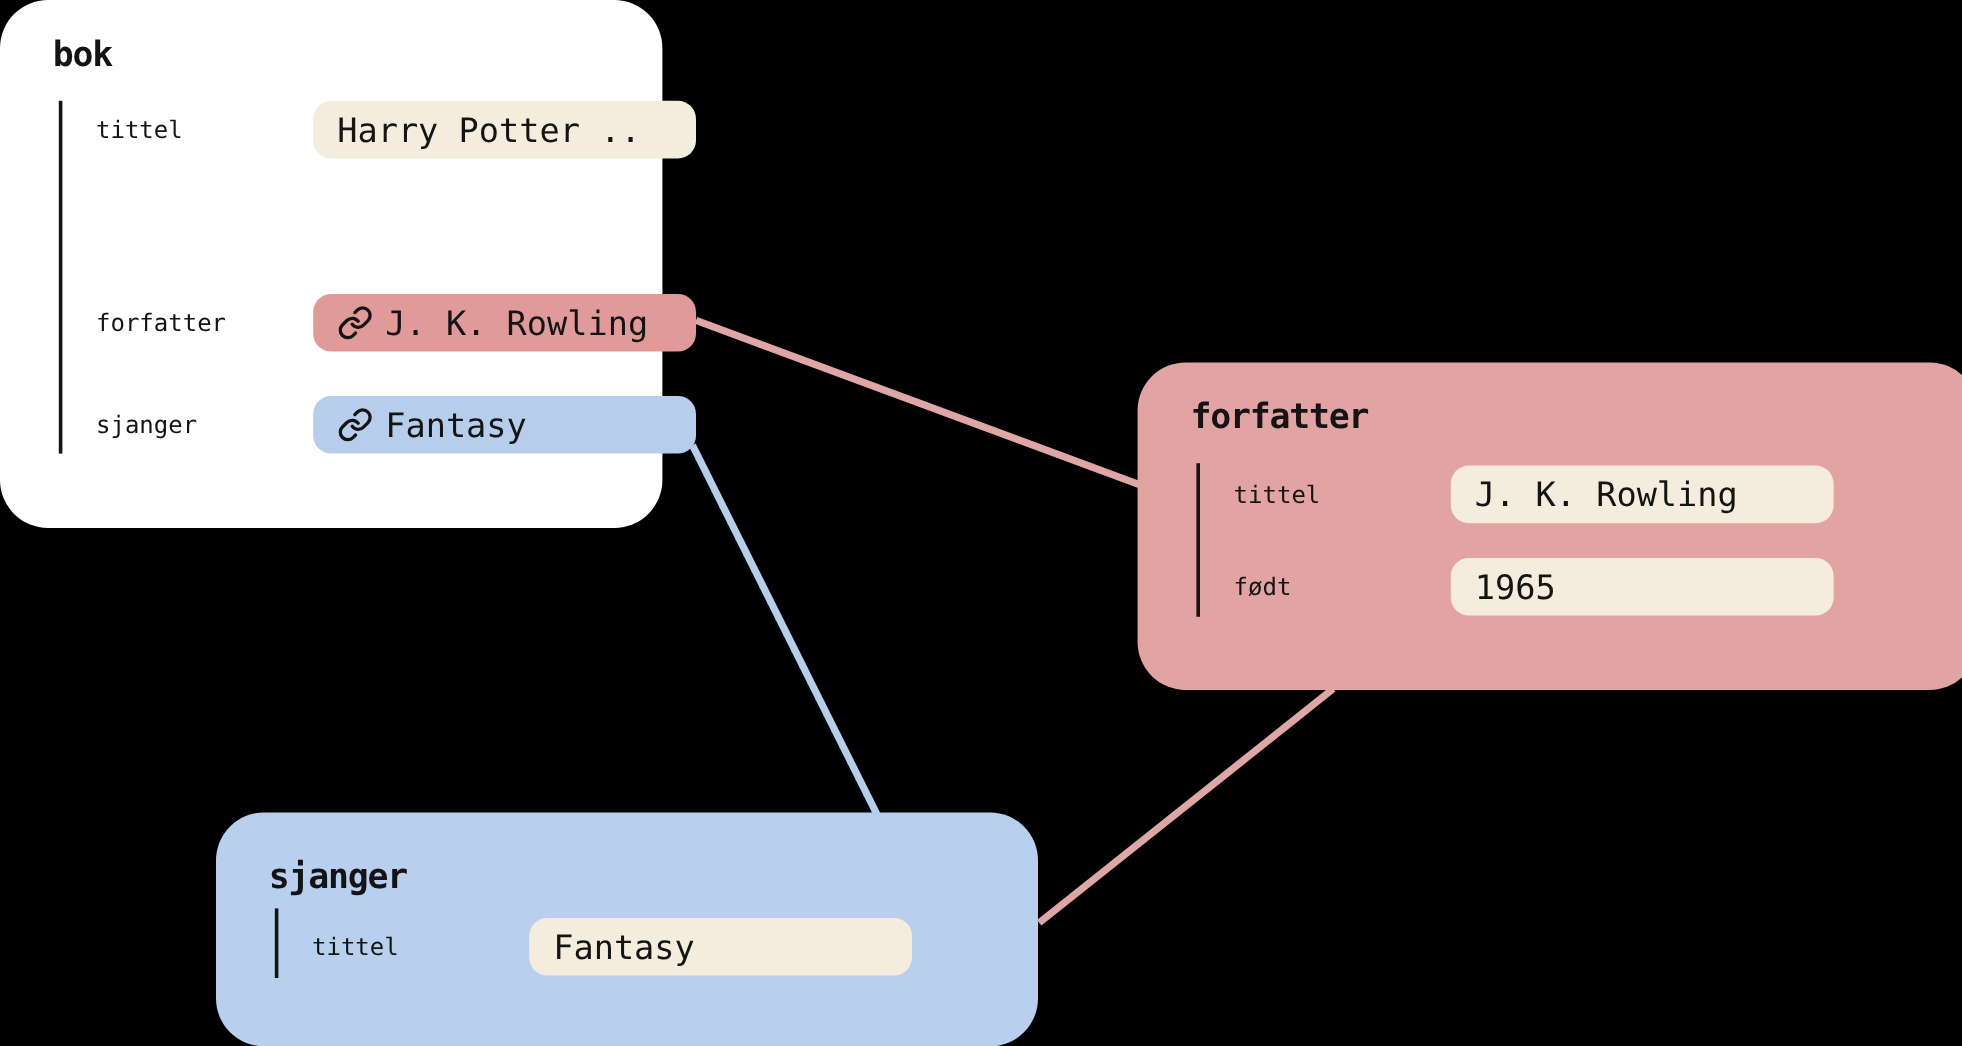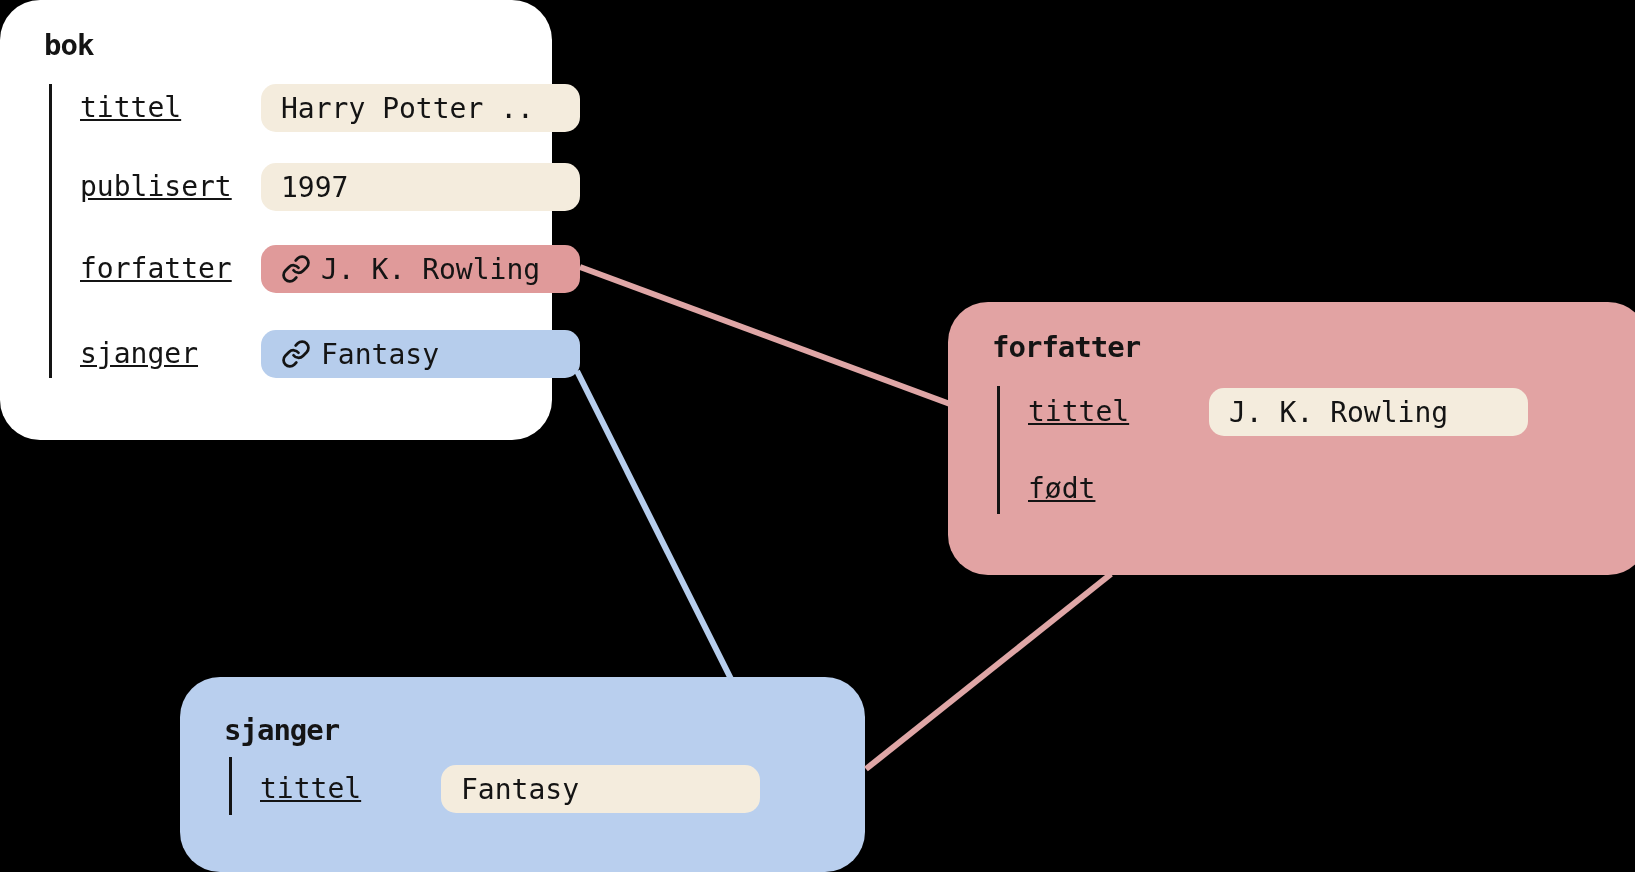--- a/index.html
+++ b/index.html
@@ -23,21 +23,21 @@
   .card-sjanger .card-title{top:36px;}
 
   .vline{position:absolute;left:49px;width:3px;background:var(--text,#141414);}
   .card-bok .vline{top:84px;height:294px;}
   .card-forfatter .vline{top:84px;height:128px;}
   .card-sjanger .vline{top:80px;height:58px;}
 
   .row{position:absolute;left:0;width:100%;height:48px;}
   .row .label{
     position:absolute;left:80px;top:0;height:48px;line-height:48px;
-    font-size:28px;white-space:pre;text-decoration:underline;
+    font-size:20px;white-space:pre;
   }
   .pill{
     position:absolute;left:261px;top:0;width:319px;height:48px;
     border-radius:15px;display:flex;align-items:center;
     padding:0 0 0 20px;box-sizing:border-box;
     font-size:28px;white-space:pre;text-align:right;
   }
   .pill-cream{background:var(--cream,#f4ecdd);}
   .pill-red{background:var(--red_pill,#e09a9a);}
   .pill-blue{background:var(--blue_pill,#b6cdec);}
@@ -63,26 +63,20 @@
     <div class="card-title">bok</div>
     <div class="vline"></div>
 
     <div class="row row-0">
       <div class="label">tittel</div>
       <div class="pill pill-cream">
         <span>Harry Potter ..</span>
       </div>
     </div>
 
-    <div class="row row-1">
-      <div class="label">publisert</div>
-      <div class="pill pill-cream">
-        <span>1997</span>
-      </div>
-    </div>
 
     <div class="row row-2">
       <div class="label">forfatter</div>
       <div class="pill pill-red">
         <svg class="link-icon" viewBox="0 0 24 24" fill="none" stroke="currentColor" stroke-width="2.2" stroke-linecap="round" stroke-linejoin="round">
           <path d="M10 13a5 5 0 0 0 7.54.54l3-3a5 5 0 0 0-7.07-7.07l-1.72 1.71"></path>
           <path d="M14 11a5 5 0 0 0-7.54-.54l-3 3a5 5 0 0 0 7.07 7.07l1.71-1.71"></path>
         </svg>
         <span>J. K. Rowling</span>
       </div>
@@ -106,20 +100,23 @@
 
     <div class="row row-0">
       <div class="label">tittel</div>
       <div class="pill pill-cream">
         <span>J. K. Rowling</span>
       </div>
     </div>
 
     <div class="row row-1">
       <div class="label">født</div>
+      <div class="pill pill-cream">
+        <span>1965</span>
+      </div>
     </div>
   </div>
 
   <div class="card card-sjanger">
     <div class="card-title">sjanger</div>
     <div class="vline"></div>
 
     <div class="row row-0">
       <div class="label">tittel</div>
       <div class="pill pill-cream">

